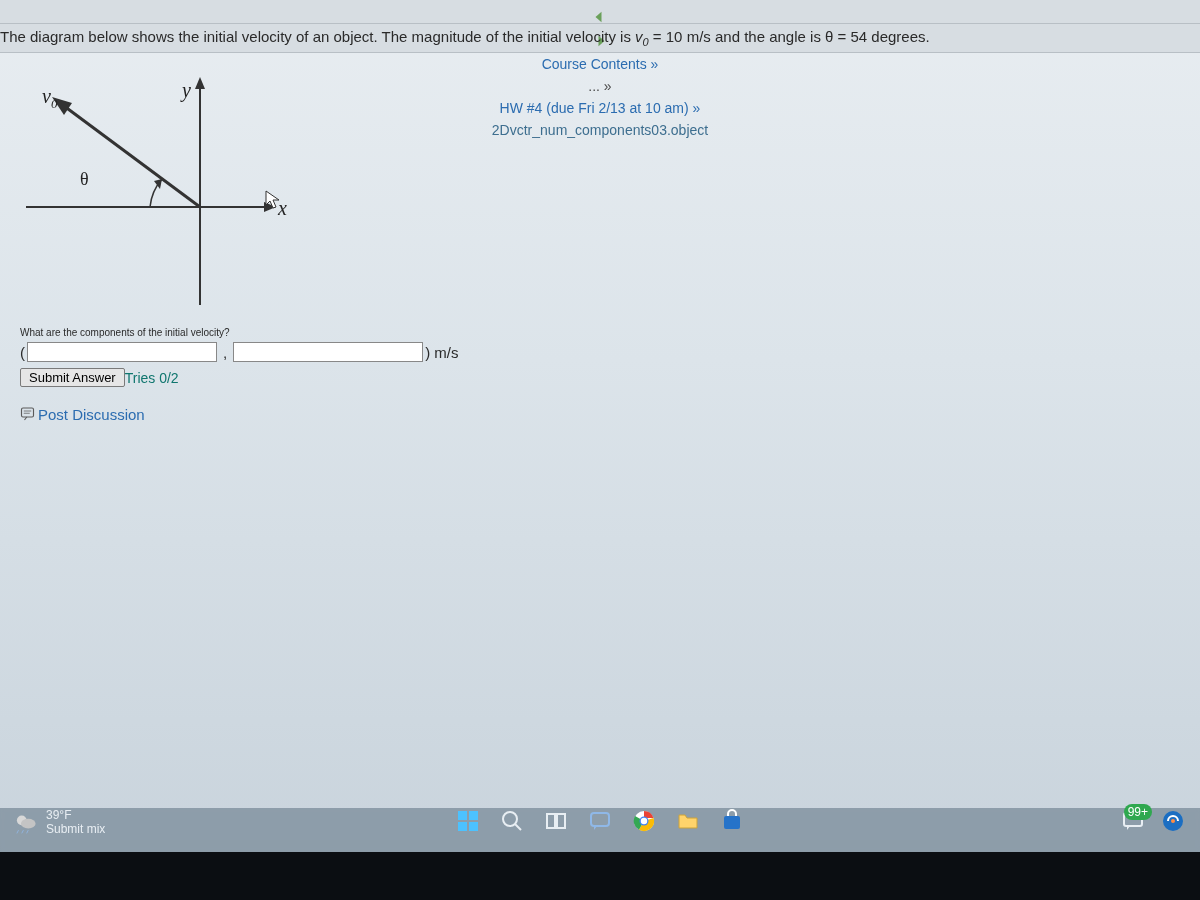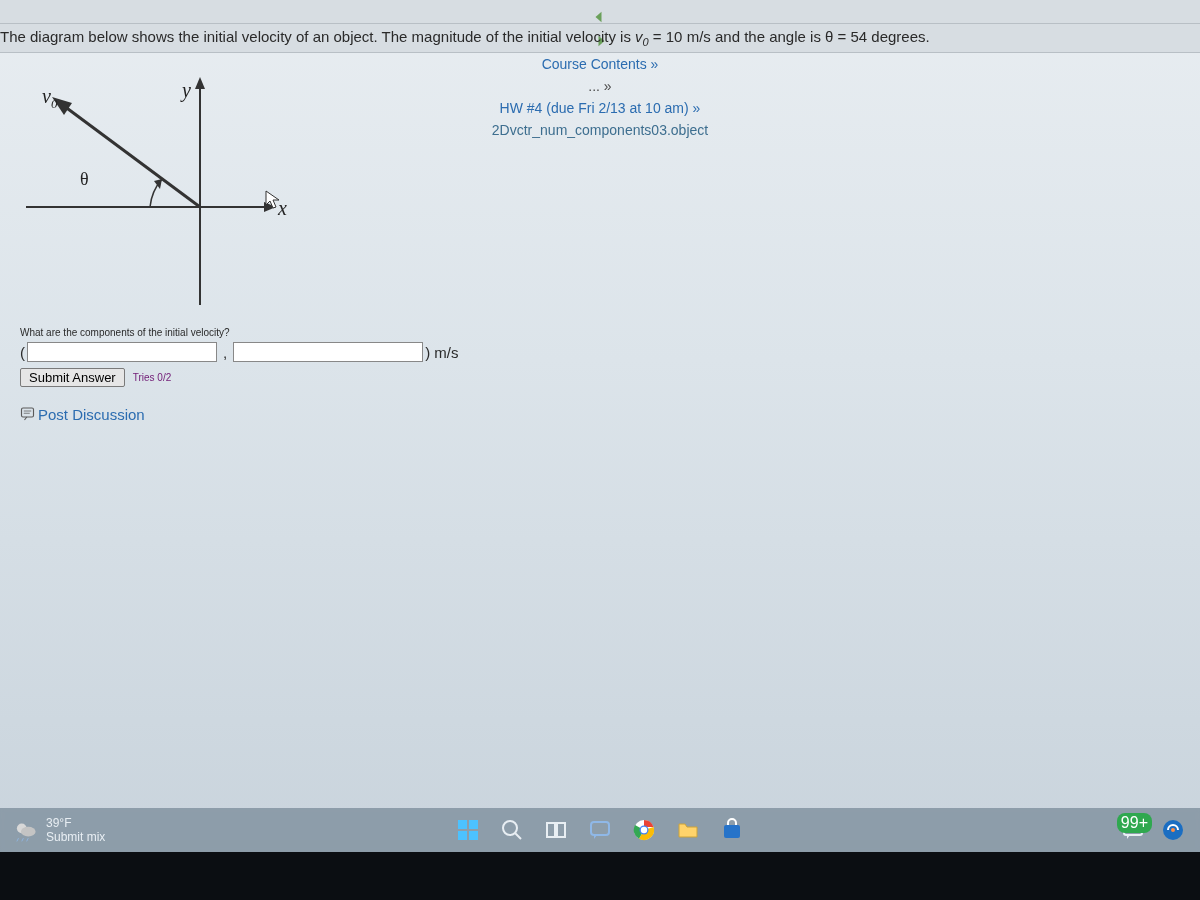--- a/index.html
+++ b/index.html
@@ -20,36 +20,36 @@
   .vector-fig { position: relative; width: 280px; height: 240px; margin-top: 8px; }
   .vector-fig .ylabel { position: absolute; left: 162px; top: 6px; font-style: italic; font-family: Georgia, serif; font-size: 20px; color: #222; }
   .vector-fig .xlabel { position: absolute; left: 258px; top: 124px; font-style: italic; font-family: Georgia, serif; font-size: 20px; color: #222; }
   .vector-fig .v0label { position: absolute; left: 2px; top: 12px; font-style: italic; font-family: Georgia, serif; font-size: 20px; color: #222; margin-left: 20px; }
   .vector-fig .v0label sub { font-size: 13px; }
   .vector-fig .thlabel { position: absolute; left: 60px; top: 96px; font-family: Georgia, serif; font-size: 18px; color: #222; }
   .question-line { margin-top: 14px; font-size: 10px; color: #2a2a2a; }
   .answer-line { margin-top: 4px; font-size: 15px; color: #2a2a2a; display: flex; align-items: center; gap: 2px; }
   .answer-line input[type="text"] { width: 190px; height: 20px; border: 1px solid #888; background: #fff; font-size: 14px; padding: 0 4px; }
   .answer-line .comma { margin: 0 4px; }
-  .submit-line { margin-top: 6px; display: flex; align-items: center; gap: 8px; }
+  .submit-line { margin-top: 6px; display: flex; align-items: center; gap: 0; }
   .submit-line button { font-size: 13px; padding: 1px 8px; background: #e6e6e6; border: 1px solid #7a7a7a; border-radius: 2px; cursor: pointer; }
-  .submit-line .tries { font-size: 10px; color: #701a75; }
+  .submit-line .tries { font-size: 14px; color: #0f766e; }
   .post-line { margin-top: 18px; display: flex; align-items: center; gap: 0; }
   .post-line .post-icon { width: 18px; height: 18px; }
   .post-line a { color: #2b6cb0; font-size: 15px; text-decoration: none; cursor: pointer; }
   
-  .taskbar { position: absolute; left: 0; right: 0; bottom: 48px; height: 44px; background: rgba(30,55,75,0.35); display: flex; align-items: center; padding: 0 12px; gap: 14px; backdrop-filter: blur(2px); }
+  .taskbar { position: absolute; left: 0; right: 0; bottom: 48px; height: 44px; background: rgba(30,55,75,0.35); display: flex; align-items: flex-start; padding: 0 12px; gap: 14px; backdrop-filter: blur(2px); }
   .weather { display: flex; align-items: center; gap: 8px; color: #e8eef3; font-size: 12px; line-height: 14px; }
   .weather .w-icon { width: 26px; height: 26px; }
   .task-center { position: absolute; left: 50%; transform: translateX(-50%); display: flex; align-items: center; gap: 18px; }
   .t-icon { width: 26px; height: 26px; display: inline-flex; align-items: center; justify-content: center; cursor: pointer; }
   .t-icon svg { width: 24px; height: 24px; }
   .task-right { position: absolute; right: 14px; display: flex; align-items: center; gap: 14px; }
   .badge { position: relative; }
-  .badge .count { position: absolute; top: -4px; right: -6px; background: #2fa84f; color: #fff; border-radius: 8px; font-size: 16px; padding: 1px 4px; }
+  .badge .count { position: absolute; top: -4px; right: -6px; background: #2fa84f; color: #fff; border-radius: 8px; font-size: 12px; padding: 1px 4px; }
   
   .bezel { position: absolute; left:0; right:0; bottom:0; height:48px; background: #0b0e12; }
 </style>
 </head>
 <body>
 
 <div class="crumb-bar">
   <span class="nav-btn">
     <svg viewBox="0 0 24 24">
         <polygon points="14,5 6,12 14,19" fill="#6aa05a"></polygon>

